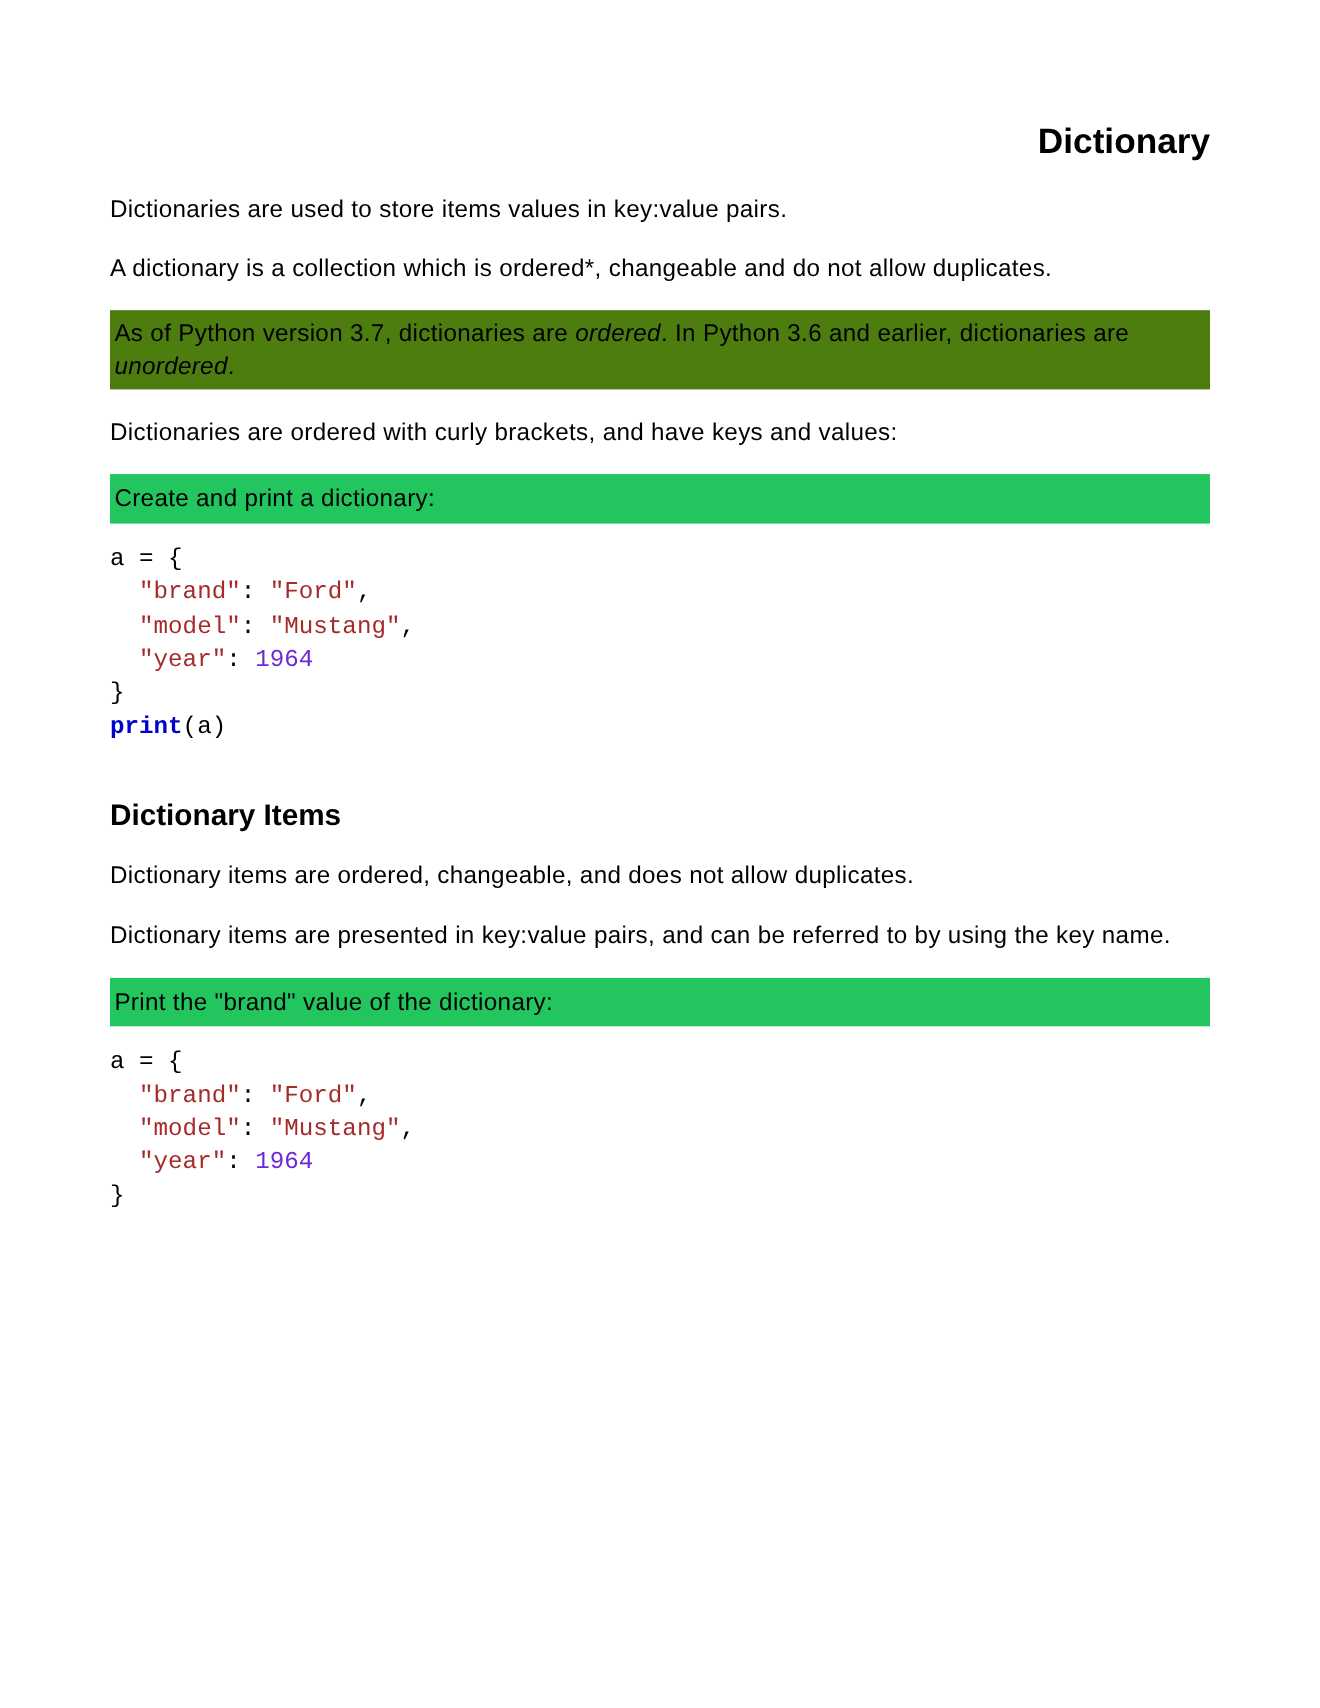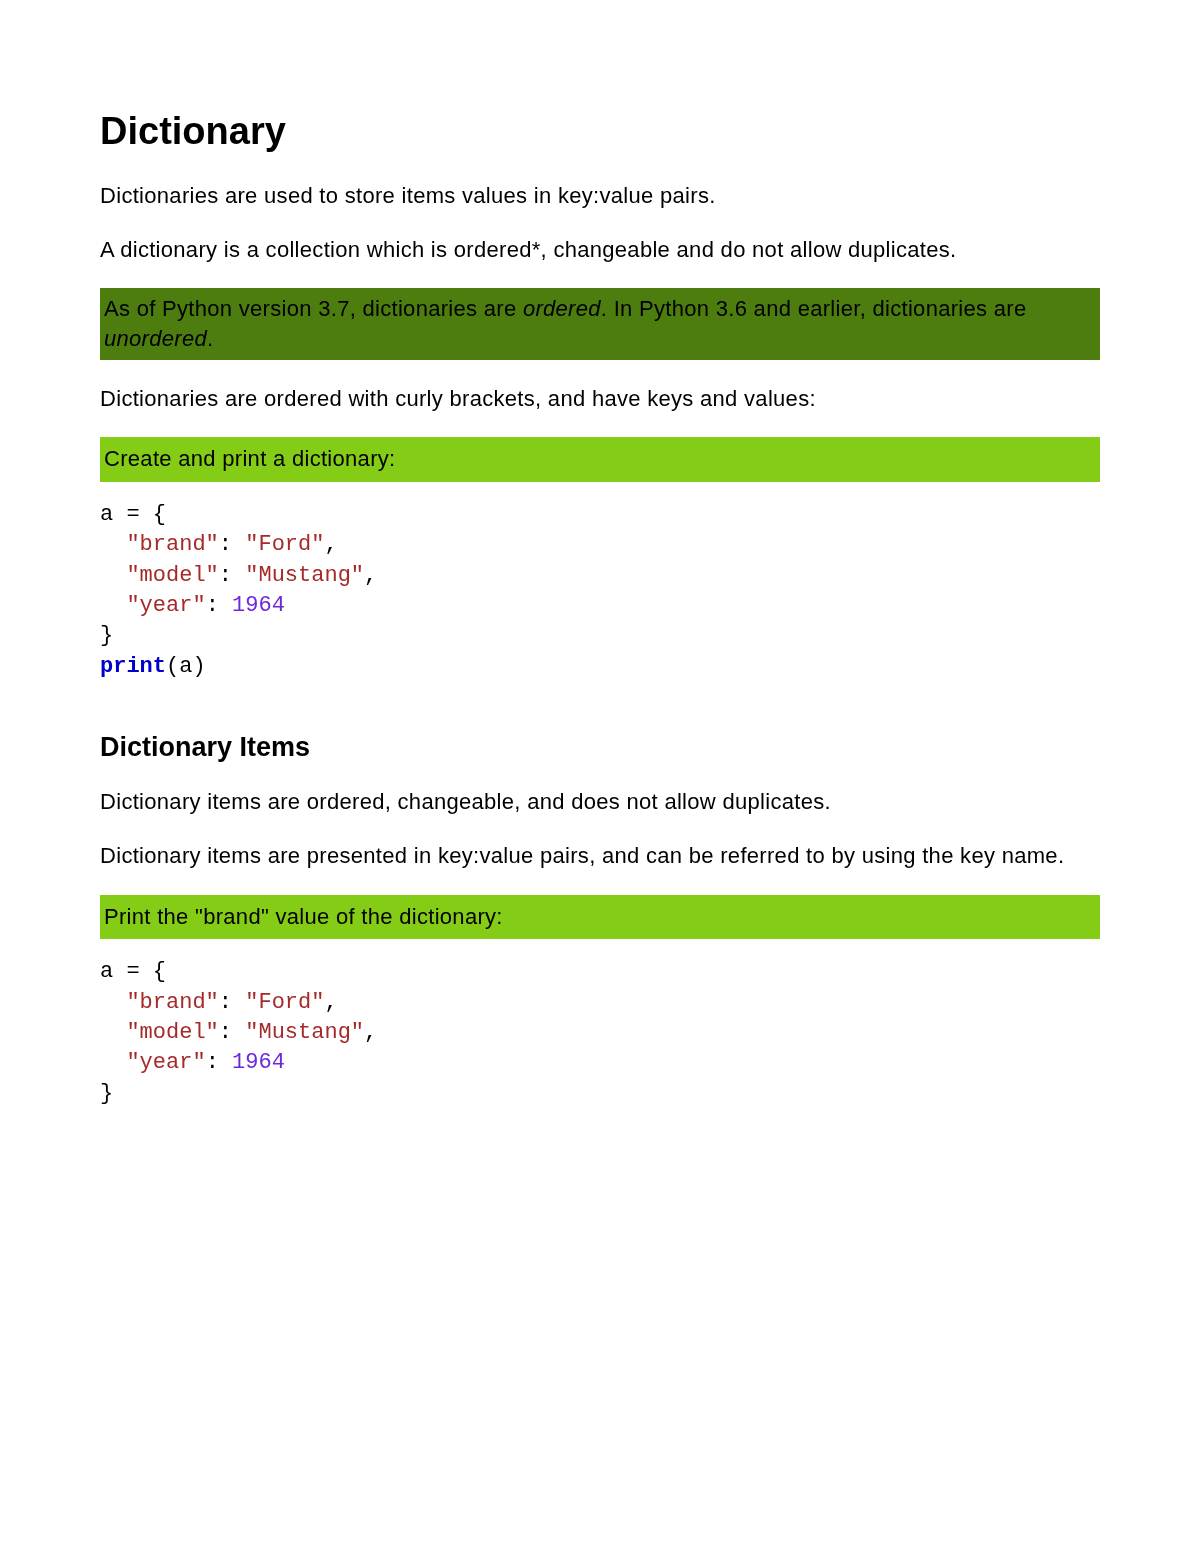--- a/index.html
+++ b/index.html
@@ -7,24 +7,25 @@
       font-size: 22px;
       color: #000;
       background: #fff;
       margin: 0;
       padding: 110px 100px 100px 100px;
       width: 1200px;
       box-sizing: border-box;
       letter-spacing: 0.3px;
     }
     h1 {
-      font-size: 38px;
+      font-size: 32px;
       font-weight: bold;
       margin: 0 0 28px 0;
       letter-spacing: 0;
+      text-align: right;
     }
     h2 {
       font-size: 27px;
       font-weight: bold;
       margin: 50px 0 24px 0;
       letter-spacing: 0;
     }
     p {
       margin: 0 0 24px 0;
       line-height: 1.35;
@@ -32,21 +33,21 @@
     .note {
       background: #4d7c0f;
       padding: 6px 8px 6px 4px;
       margin: 0 0 24px 0;
       line-height: 1.35;
     }
     .note .italic {
       font-style: italic;
     }
     .example-label {
-      background: #84cc16;
+      background: #22c55e;
       padding: 8px 4px;
       margin: 0 0 18px 0;
       line-height: 1.3;
     }
     pre.code {
       font-family: "Courier New", Courier, monospace;
       font-size: 22px;
       margin: 0 0 24px 0;
       white-space: pre;
       line-height: 1.38;

